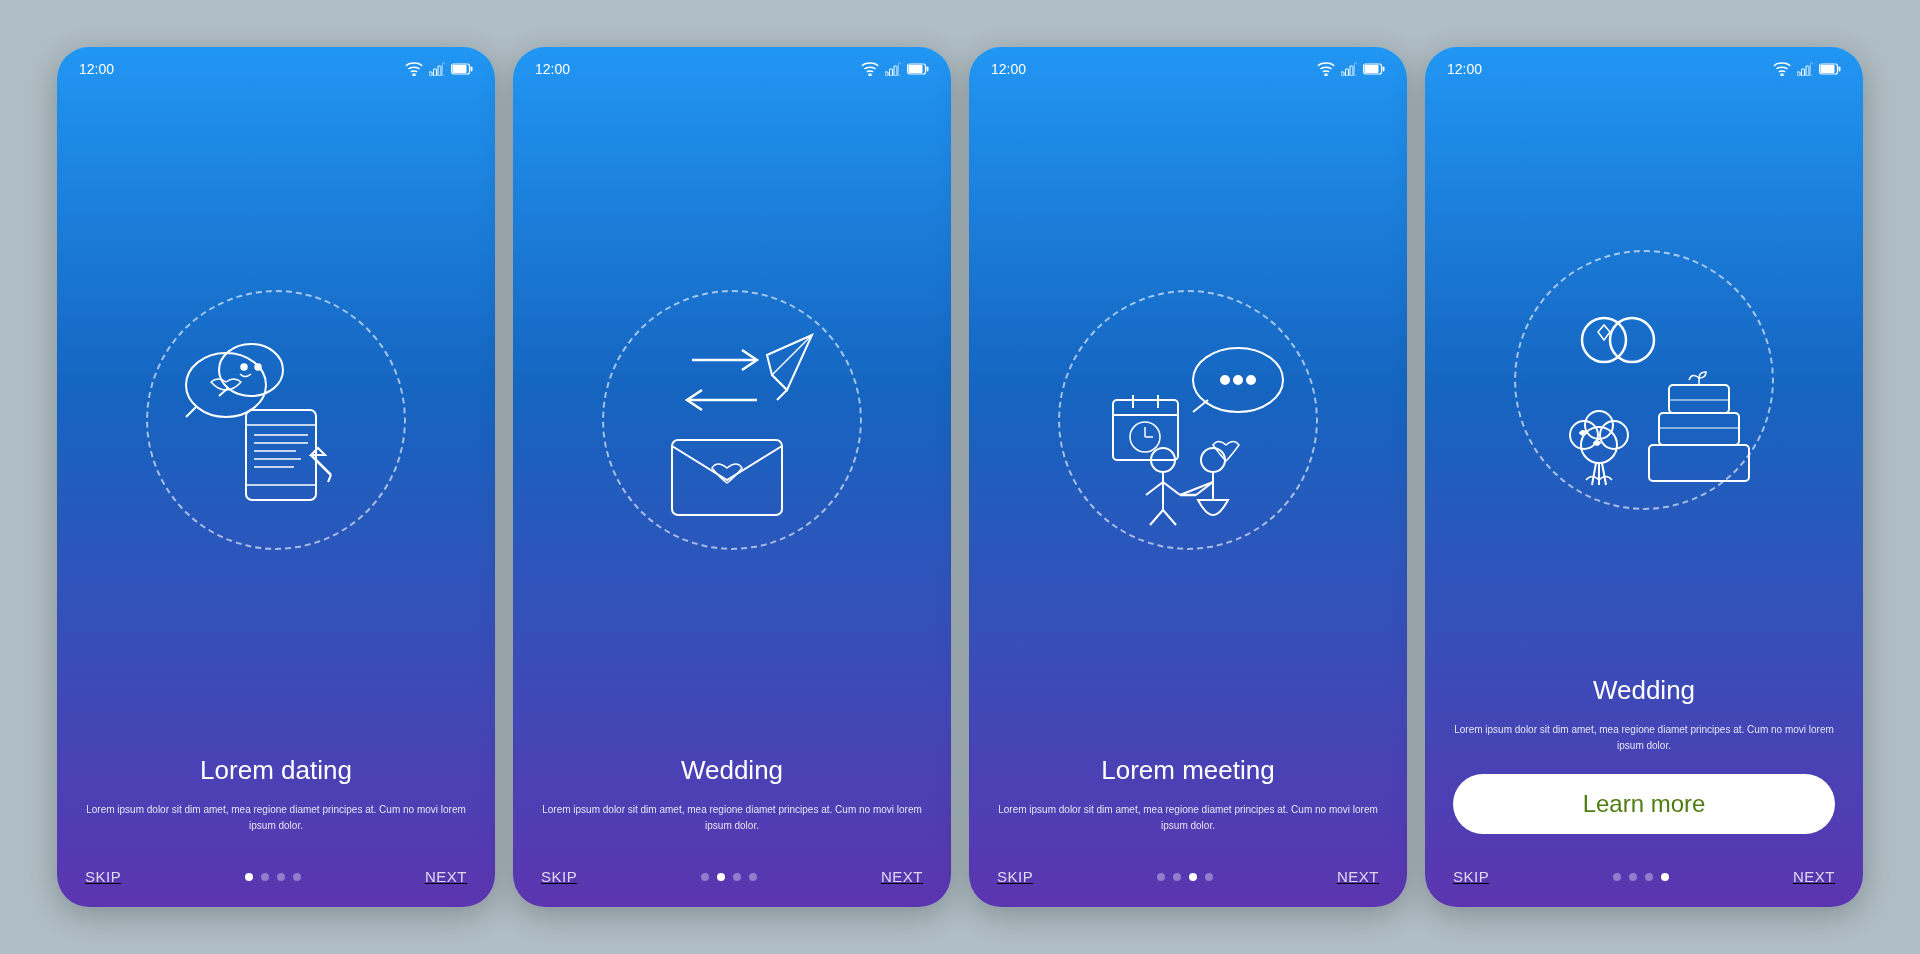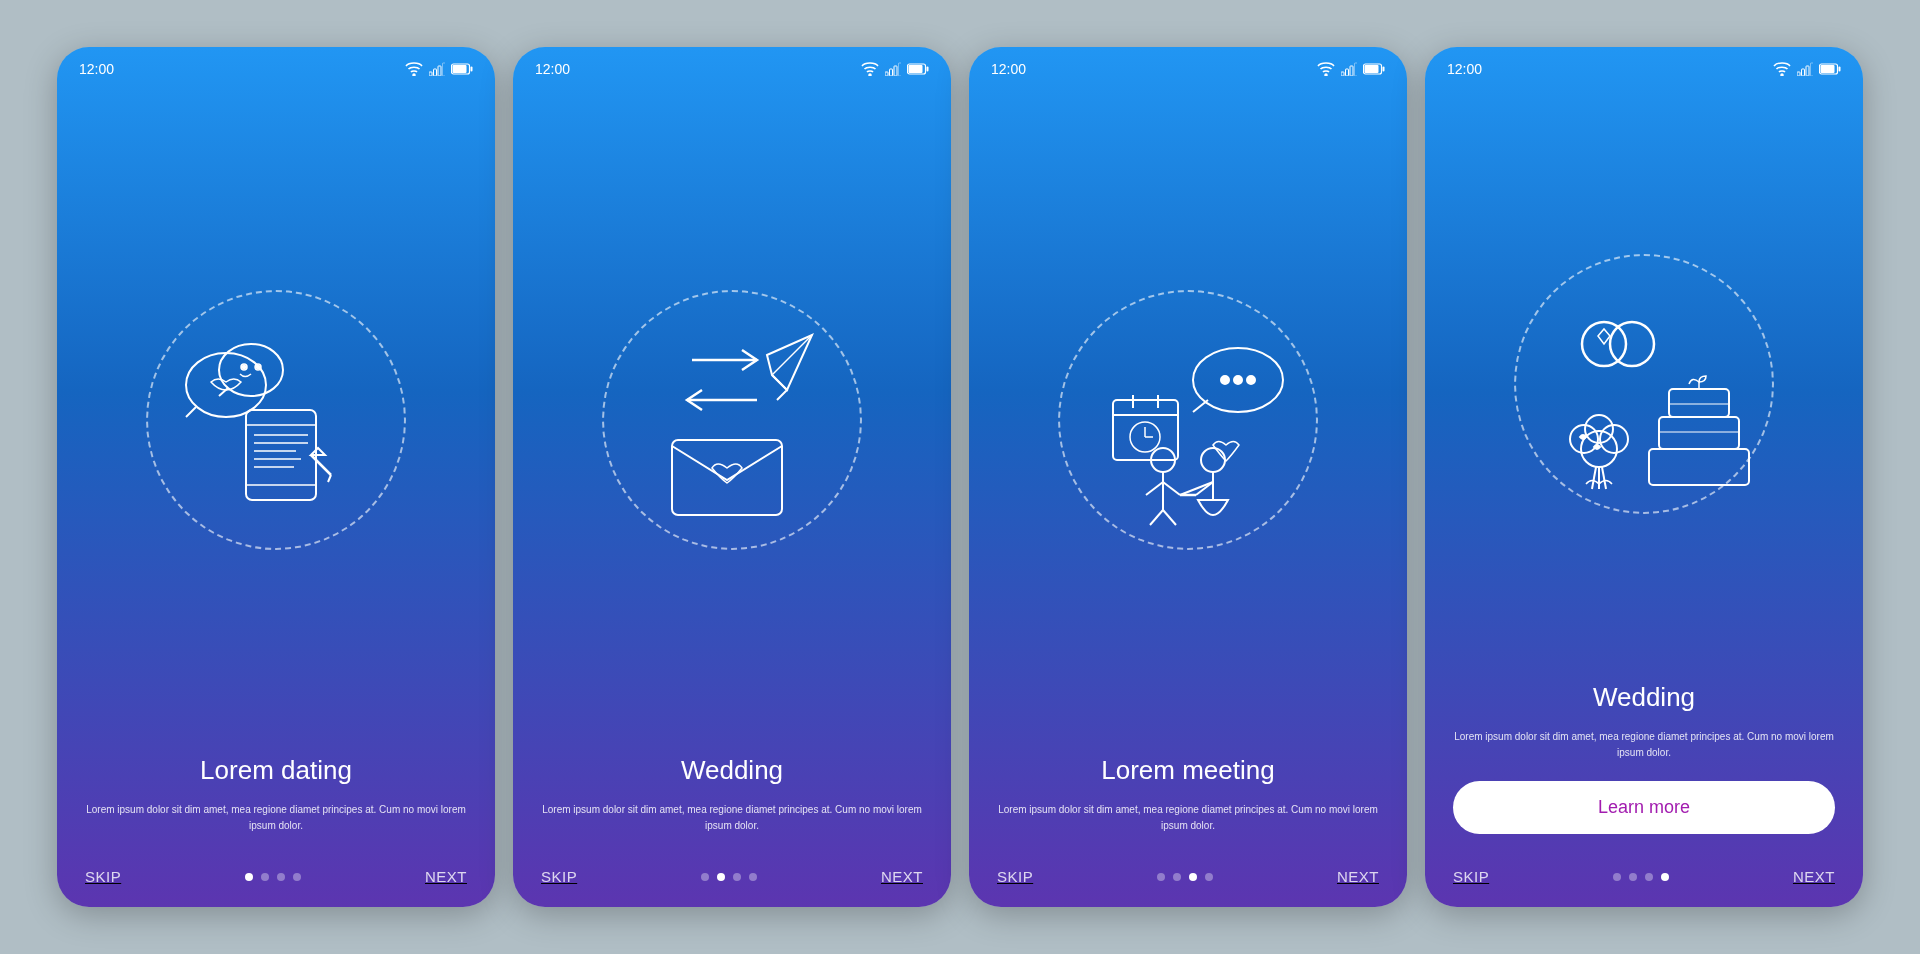--- a/index.html
+++ b/index.html
@@ -77,25 +77,25 @@
       color: rgba(255,255,255,0.85);
       font-size: 10px;
       text-align: center;
       line-height: 1.6;
       margin-bottom: 20px;
     }
     .learn-more-btn {
       display: block;
       width: 100%;
       background: white;
-      color: #a21caf;
+      color: #4d7c0f;
       border: none;
       border-radius: 30px;
       padding: 16px;
-      font-size: 18px;
+      font-size: 24px;
       font-weight: 400;
       text-align: center;
       cursor: pointer;
       margin-bottom: 20px;
     }
     .nav-bar {
       width: 100%;
       display: flex;
       align-items: center;
       justify-content: space-between;

